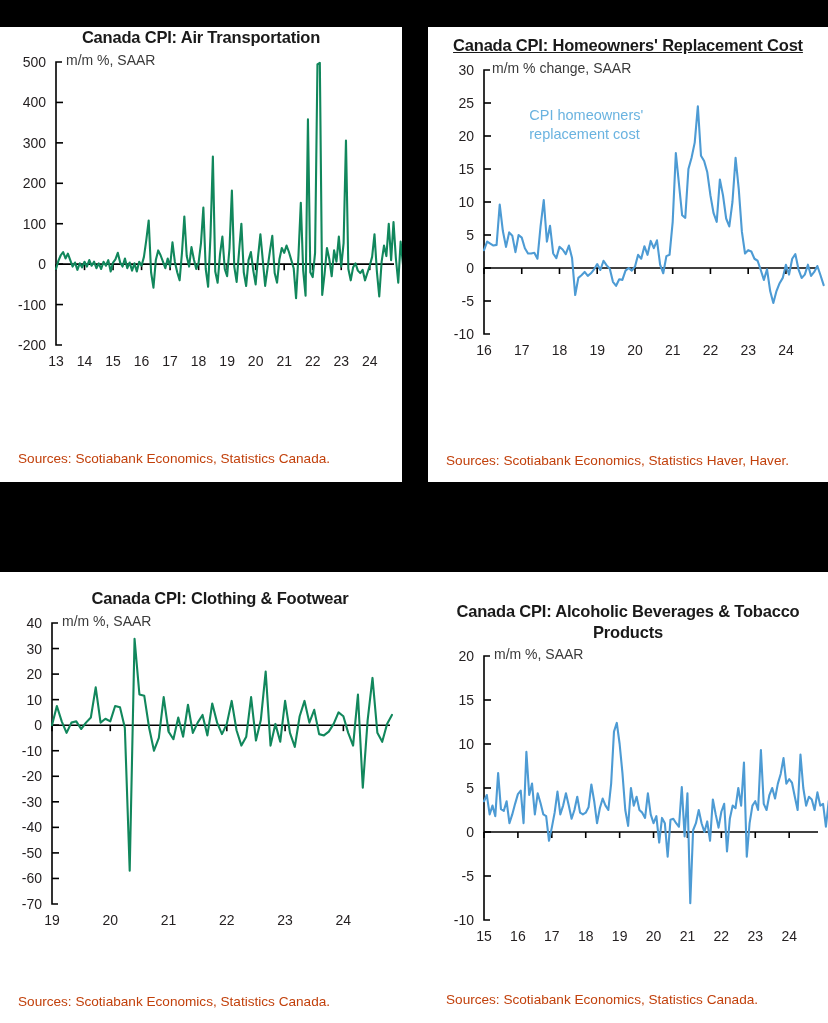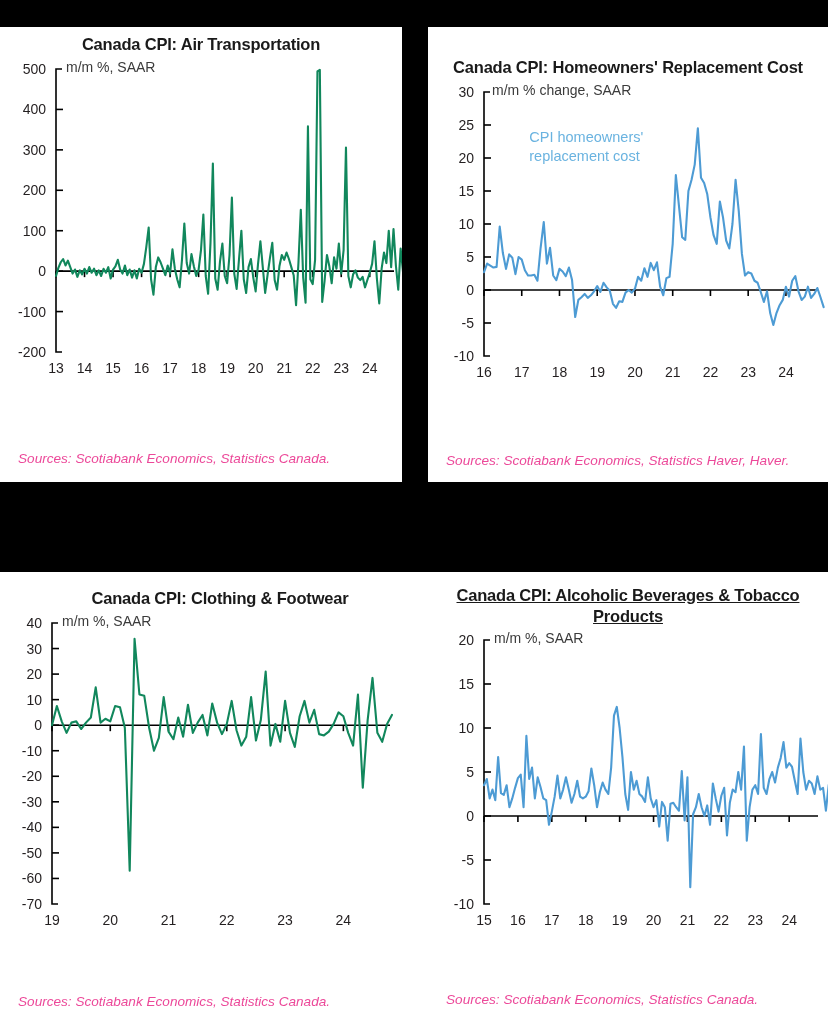--- a/index.html
+++ b/index.html
@@ -35,24 +35,24 @@
   .chart-title {
     text-align: center;
     font-weight: bold;
     font-size: 16.5px;
     color: #1a1a1a;
     line-height: 1.25;
     letter-spacing: -0.2px;
     padding: 0 14px;
     margin: 0;
   }
-  #panel-air .chart-title      { padding-top: 7px; }
-  #panel-homeowners .chart-title { padding-top: 30px; }
+  #panel-air .chart-title      { padding-top: 0; }
+  #panel-homeowners .chart-title { padding-top: 8px; text-decoration: underline; }
   #panel-clothing .chart-title   { padding-top: 16px; }
-  #panel-alcohol .chart-title    { padding-top: 13px; text-decoration: underline; }
+  #panel-alcohol .chart-title    { padding-top: 29px; }
 
   .plot-wrap {
     position: relative;
     width: 100%;
   }
   svg.plot { display: block; }
 
   .axis-line { stroke: #000000; stroke-width: 1.6; fill: none; }
   .tick { stroke: #000000; stroke-width: 1.6; }
   .zero-line { stroke: #000000; stroke-width: 1.6; }
@@ -72,23 +72,22 @@
     font-family: "Liberation Sans", sans-serif;
     font-size: 14.5px;
   }
   .series-path { fill: none; stroke-width: 2.1; stroke-linejoin: round; stroke-linecap: round; }
 
   .sources {
     position: absolute;
     left: 18px;
     right: 10px;
     font-size: 13.6px;
-    color: #ec4899;
+    color: #c2410c;
     line-height: 1.35;
-    font-style: italic;
   }
   #panel-air .sources        { bottom: 14px; }
   #panel-homeowners .sources { bottom: 12px; }
   #panel-clothing .sources   { bottom: 12px; }
   #panel-alcohol .sources    { bottom: 14px; }
 </style>
 </head>
 <body>
 
 <div class="grid">

